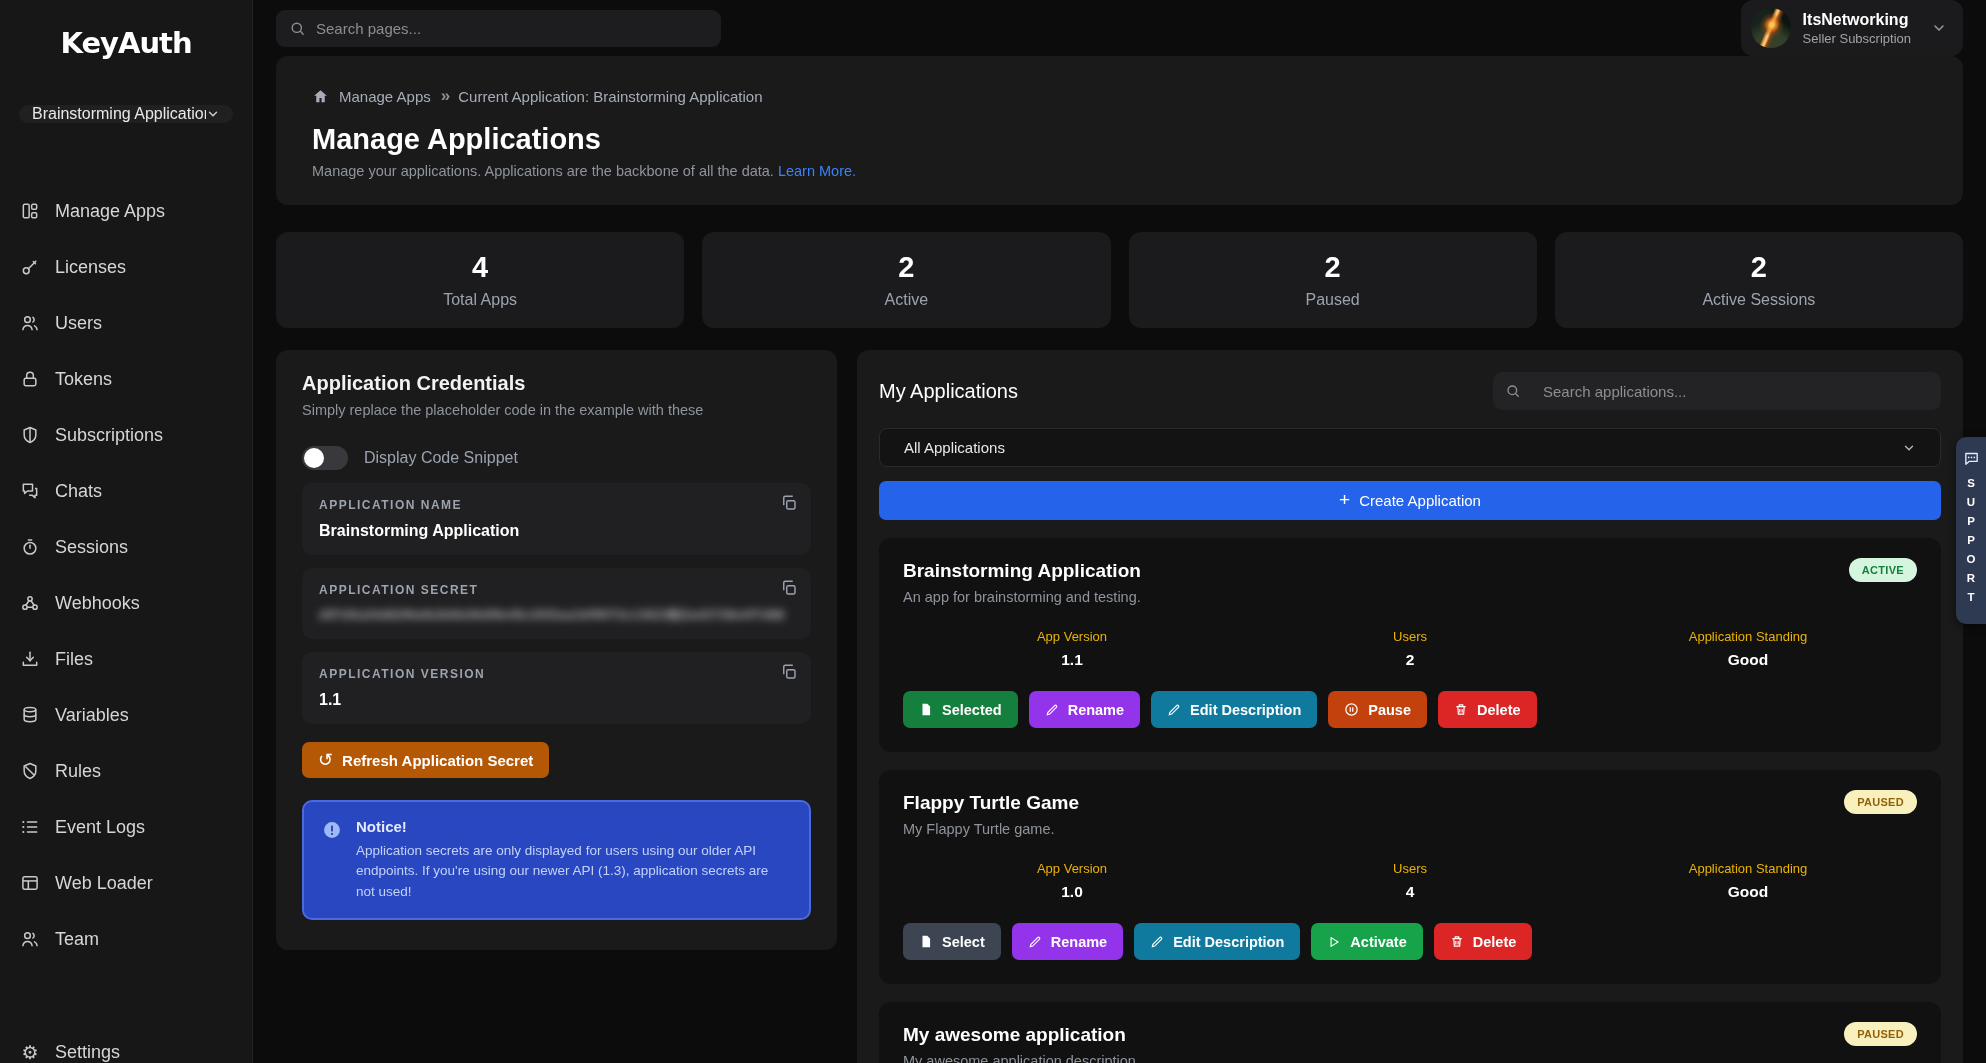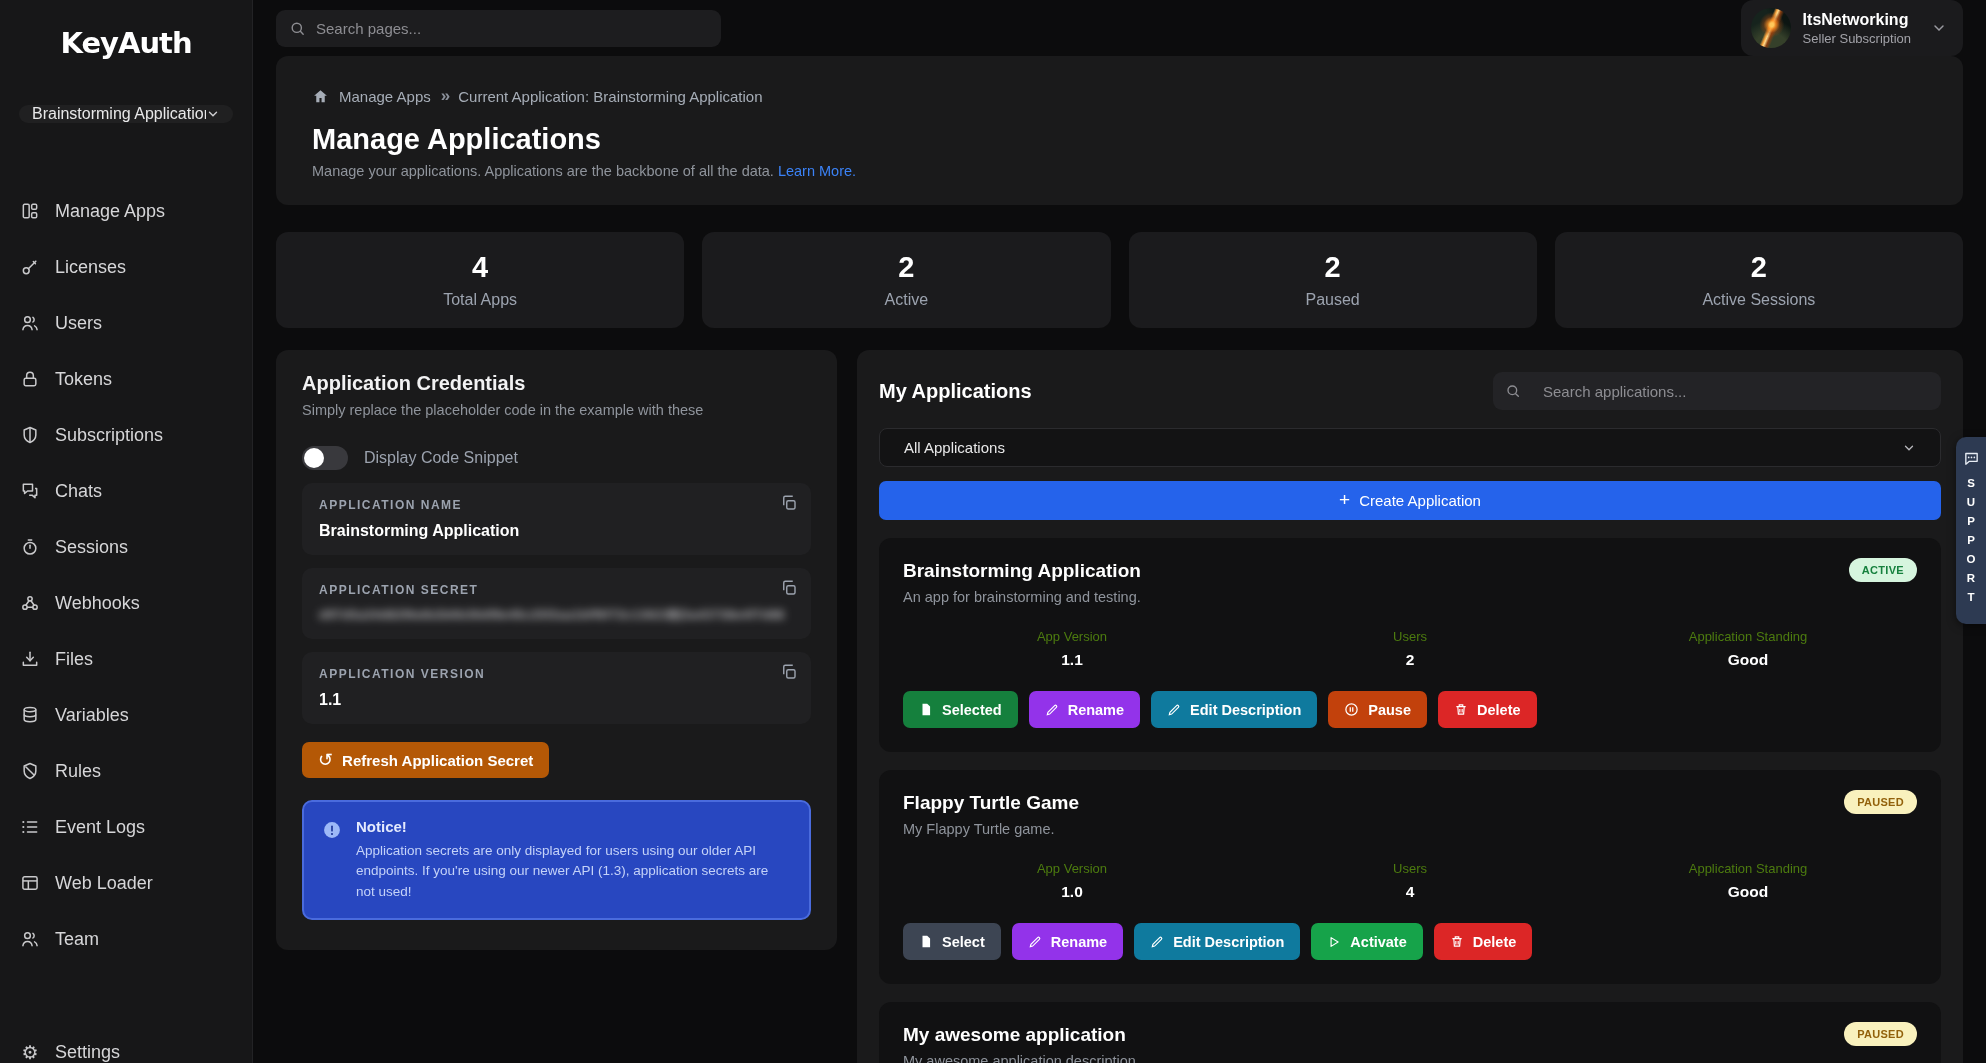--- a/index.html
+++ b/index.html
@@ -88,21 +88,21 @@
     align-items:center; gap:9px; cursor:pointer; font-family:"Liberation Sans", sans-serif; }
   .refresh-btn .ricon { font-size:18px; font-weight:normal; }
   .notice { margin-top:22px; background:#2847c0; border:2px solid #4a6bdd; border-radius:10px;
     padding:16px 18px; display:flex; gap:14px; }
   .notice-title { color:#e4eafd; font-size:15px; font-weight:bold; }
   .notice-body { color:#c4d2f8; font-size:13.5px; line-height:1.5; margin-top:6px; max-width:420px; }
 
   
   .apps-panel { flex:1; background:#1a1a1b; border-radius:12px; padding:22px 22px 28px 22px; }
   .apps-head { display:flex; align-items:center; justify-content:space-between; }
-  .apps-title { font-size:20px; font-weight:bold; color:#fff; }
+  .apps-title { font-size:20px; font-weight:normal; color:#fff; }
   .search-apps { width:448px; height:38px; background:#232326; border-radius:9px;
     display:flex; align-items:center; gap:22px; padding:0 12px; }
   .search-apps input { background:transparent; border:0; outline:none; color:#cfcfd2;
     font-size:15px; width:100%; font-family:"Liberation Sans", sans-serif; }
   .search-apps input::placeholder { color:#8d8d92; }
   .apps-filter { margin-top:18px; height:39px; background:#131314; border:1px solid #2b2b2e;
     border-radius:8px; display:flex; align-items:center; justify-content:space-between;
     padding:0 24px; font-size:15px; color:#e8e8e9; cursor:pointer; }
   .create-btn { margin-top:14px; width:100%; height:39px; background:#2563eb; border:none;
     border-radius:7px; color:#fff; font-size:15px; display:flex; align-items:center;
@@ -111,21 +111,21 @@
 
   .app-card { margin-top:18px; background:#111112; border-radius:12px; padding:22px 24px 24px 24px; position:relative; }
   .app-name { font-size:19px; font-weight:bold; color:#fff; }
   .app-desc { font-size:14.5px; color:#8f949c; margin-top:7px; }
   .badge { position:absolute; top:20px; right:24px; border-radius:20px; font-size:11px;
     font-weight:bold; padding:6px 13px; letter-spacing:.3px; }
   .badge.active { background:#d6f5de; color:#15803d; }
   .badge.paused { background:#f9f1bd; color:#92610b; }
   .app-stats { display:flex; margin-top:24px; }
   .app-stat { flex:1; text-align:center; }
-  .app-stat .sl { font-size:13px; color:#4d7c0f; }
+  .app-stat .sl { font-size:13px; color:#eab308; }
   .app-stat .sv { font-size:15.5px; font-weight:bold; color:#fff; margin-top:7px; }
   .btn-row { display:flex; gap:11px; margin-top:22px; }
   .abtn { height:37px; border:none; border-radius:7px; color:#fff; font-size:14.5px; font-weight:bold;
     padding:0 16px; display:inline-flex; align-items:center; gap:9px; cursor:pointer;
     font-family:"Liberation Sans", sans-serif; }
   .abtn.green  { background:#15803d; }
   .abtn.slate  { background:#3d4553; }
   .abtn.purple { background:#9333ea; }
   .abtn.teal   { background:#0f7a9e; }
   .abtn.orange { background:#c2410c; }

